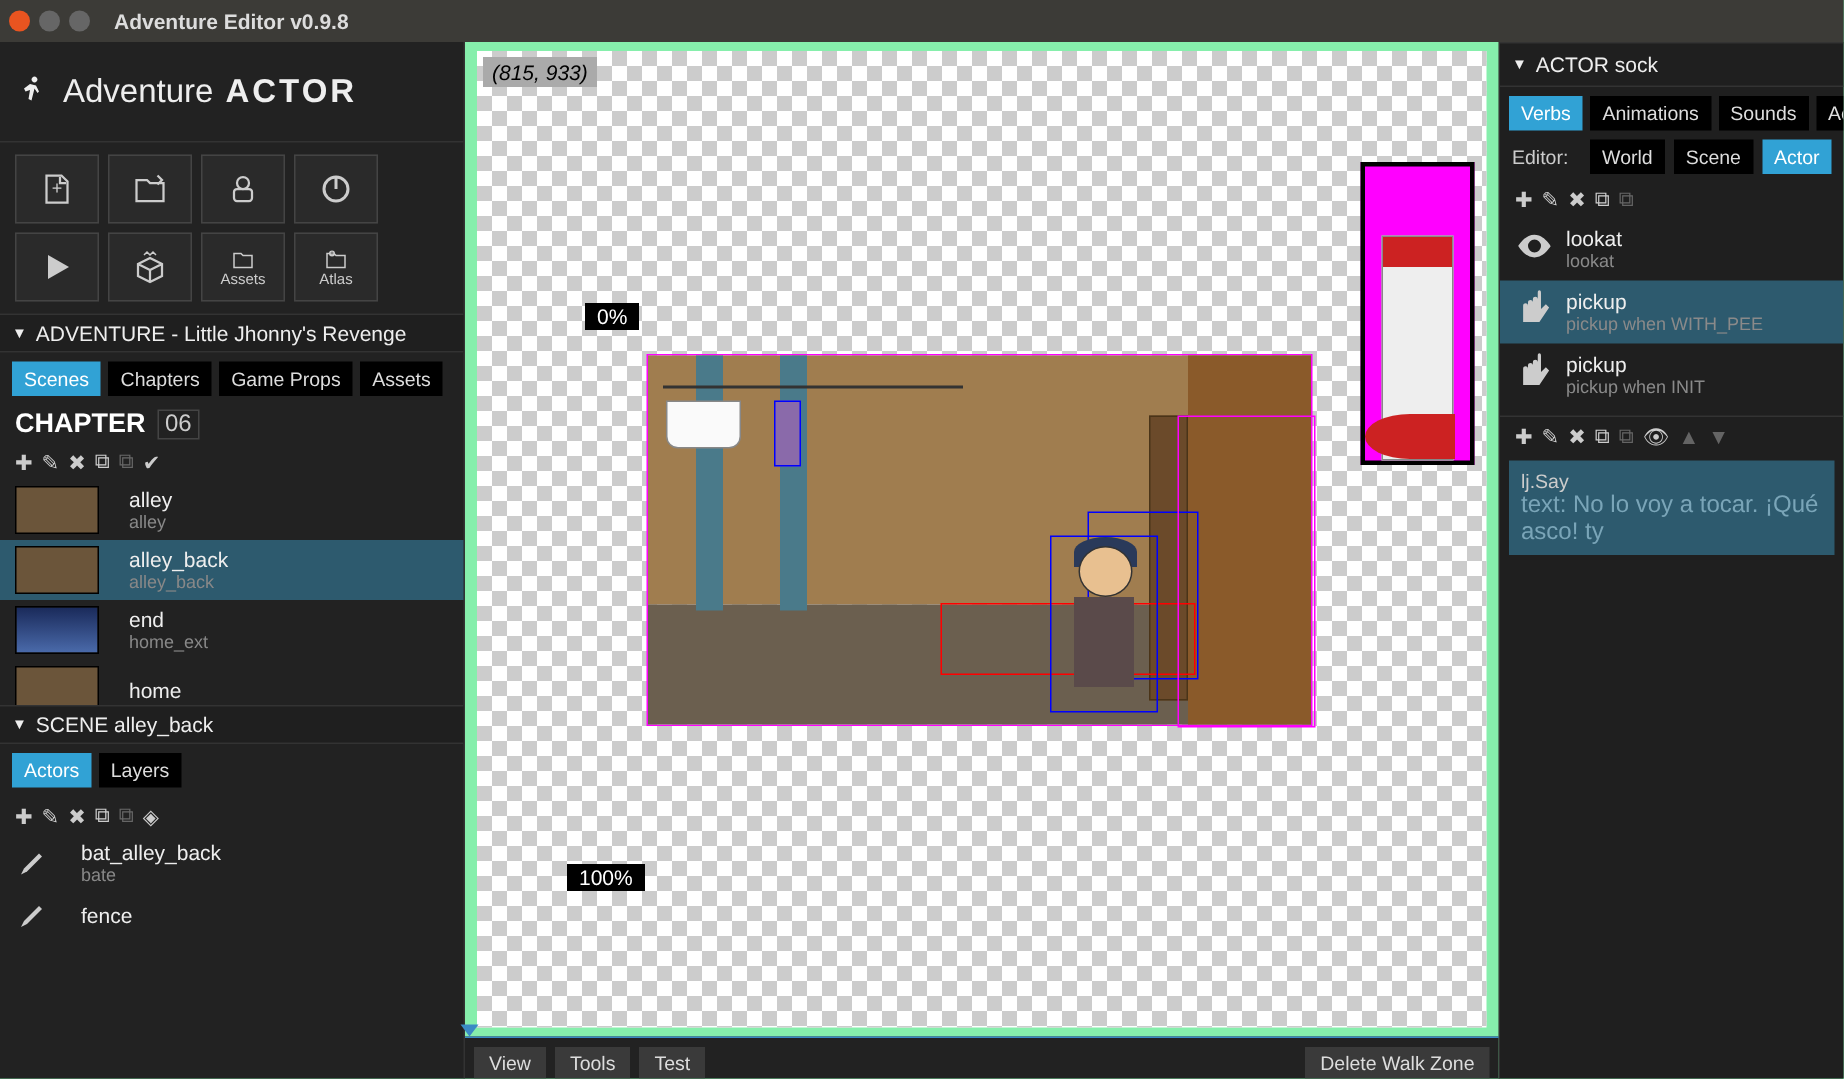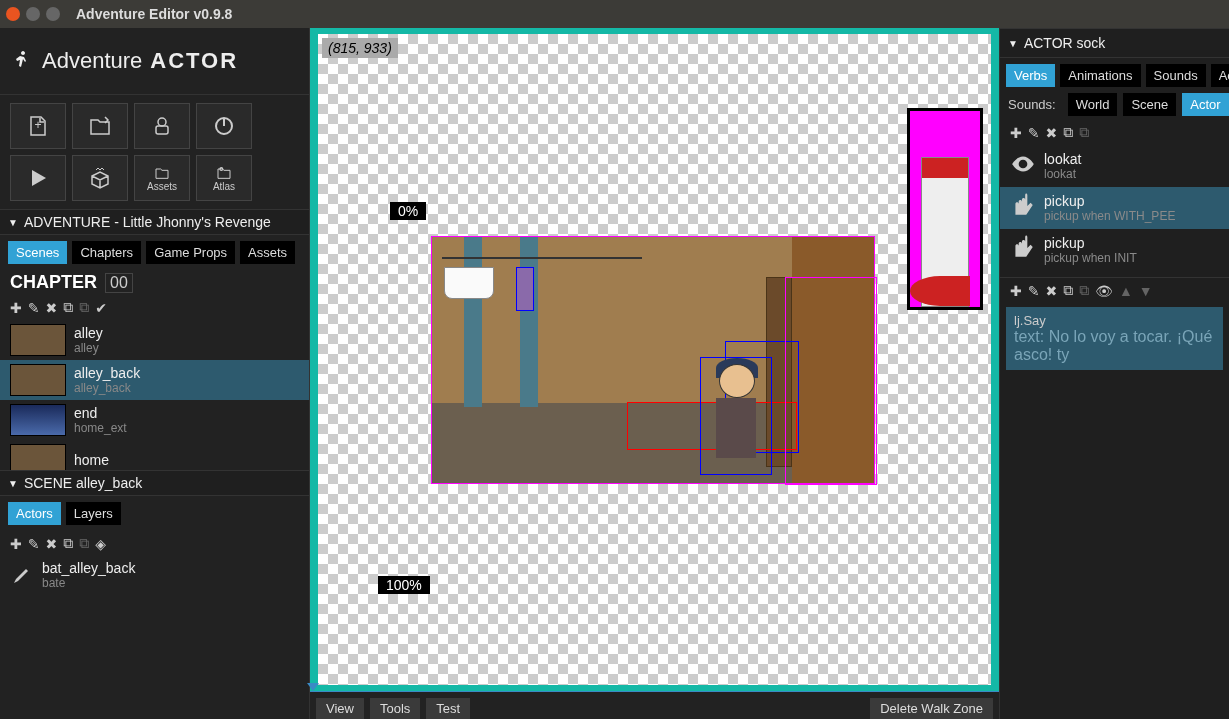--- a/index.html
+++ b/index.html
@@ -19,27 +19,27 @@
 .section-header { display:flex; align-items:center; padding:4px 8px; font-size:14px; color:#eee; background:#1f1f1f; border-top:1px solid #333; border-bottom:1px solid #333; gap:6px; }
 .tri { font-size:10px; }
 .tabs { display:flex; gap:5px; padding:6px 8px; }
 .tab { padding:4px 8px; background:#000000; color:#ddd; font-size:13px; cursor:pointer; }
 .tab.active { background:#31a2d5; color:#fff; }
 .chapter-row{ display:flex; align-items:center; padding:2px 10px; gap:8px; font-size:18px; font-weight:700; color:#fff;}
 .chapter-row .num{ font-weight:400; color:#ccc; font-size:16px; border:1px solid #444; padding:0 4px;}
 .iconrow{ display:flex; gap:6px; padding:4px 10px; color:#ccc; font-size:14px; align-items:center;}
 .iconrow span{ cursor:pointer; }
 .listbox{ overflow-y:auto; }
-.scene-item, .actor-item { display:flex; align-items:center; padding:4px 10px; gap:8px; cursor:pointer; }
+.scene-item, .actor-item { display:flex; align-items:center; padding:4px 10px; gap:20px; cursor:pointer; }
 .scene-item.selected, .verb-item.selected, .action-item { background:#2d5a6e; }
 .thumb { width:56px; height:32px; background:#6b553a; border:1px solid #000; display:flex; align-items:center; justify-content:center; font-size:8px; color:#fff; }
 .thumb.sky{ background:linear-gradient(#1a2a5a,#4a6aaa);}
 .item-lines .t{ color:#eee; font-size:14px;} .item-lines .s{ color:#888; font-size:12px;}
 .actor-item svg{ width:24px; height:24px; fill:#ccc;}
-.center { flex:1; position:relative; background:#14b8a6; display:flex; flex-direction:column; }
+.center { flex:1; position:relative; background:#86efac; display:flex; flex-direction:column; }
 .viewport { flex:1; position:relative; margin:6px 8px; background:#fff; 
   background-image: linear-gradient(45deg,#ccc 25%,transparent 25%),linear-gradient(-45deg,#ccc 25%,transparent 25%),linear-gradient(45deg,transparent 75%,#ccc 75%),linear-gradient(-45deg,transparent 75%,#ccc 75%);
   background-size:20px 20px; background-position:0 0,0 10px,10px -10px,-10px 0; }
 .coord{ position:absolute; top:4px; left:4px; background:#aaa; color:#000; font-style:italic; padding:2px 6px; font-size:14px;}
 .pct0{ position:absolute; top:168px; left:72px; background:#000; color:#fff; padding:1px 8px; font-size:14px;}
 .pct100{ position:absolute; top:542px; left:60px; background:#000; color:#fff; padding:1px 8px; font-size:14px;}
 .scene-art{ position:absolute; top:202px; left:113px; width:444px; height:248px; border:1px solid magenta; }
 .floor{ position:absolute; bottom:0; left:0; right:0; height:80px; background:#6b5f4f;}
 .wall{ position:absolute; top:0; left:0; right:0; bottom:80px; background:#a07d4f;}
 .wood{ position:absolute; right:0; top:0; width:82px; height:100%; background:#8a5a2a;}
@@ -158,21 +158,21 @@
 
     <div class="tabs">
       <div class="tab active">Scenes</div>
       <div class="tab">Chapters</div>
       <div class="tab">Game Props</div>
       <div class="tab">Assets</div>
     </div>
 
     <div class="chapter-row">
       <span>CHAPTER</span>
-      <span class="num">00</span>
+      <span class="num">06</span>
     </div>
     <div class="iconrow">
       <span>✚</span>
       <span>✎</span>
       <span>✖</span>
       <span>⧉</span>
       <span style="opacity:.4">⧉</span>
       <span>✔</span>
     </div>
 
@@ -224,20 +224,28 @@
     </div>
 
     <div class="listbox" style="flex:1;">
       <div class="actor-item">
         <svg viewBox="0 0 24 24">
             <path d="M4 20l4-2 10-10-2-2L6 16l-2 4z"></path>
           </svg>
         <div class="item-lines">
             <div class="t">bat_alley_back</div>
             <div class="s">bate</div>
+          </div>
+      </div>
+      <div class="actor-item">
+        <svg viewBox="0 0 24 24">
+            <path d="M4 20l4-2 10-10-2-2L6 16l-2 4z"></path>
+          </svg>
+        <div class="item-lines">
+            <div class="t">fence</div>
           </div>
       </div>
     </div>
   </div>
 
   <div class="center">
     <div class="viewport">
       <span class="coord">(815, 933)</span>
       <span class="pct0">0%</span>
       <span class="pct100">100%</span>
@@ -282,21 +290,21 @@
       <span class="tri">▼</span>
       <span>ACTOR sock</span>
     </div>
     <div class="tabs" style="padding:6px 6px 2px;">
       <div class="tab active">Verbs</div>
       <div class="tab">Animations</div>
       <div class="tab">Sounds</div>
       <div class="tab">Ac</div>
     </div>
     <div class="scope-row">
-      <span class="lbl">Sounds:</span>
+      <span class="lbl">Editor:</span>
       <div style="flex:1"></div>
       <div class="tab">World</div>
       <div class="tab">Scene</div>
       <div class="tab active">Actor</div>
     </div>
     <div class="iconrow">
       <span>✚</span>
       <span>✎</span>
       <span>✖</span>
       <span>⧉</span>

